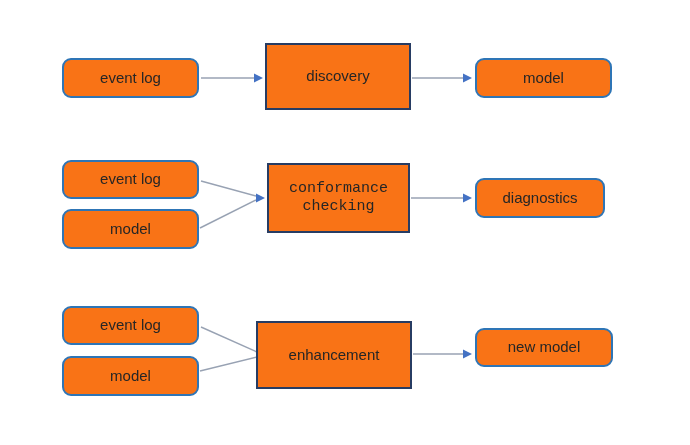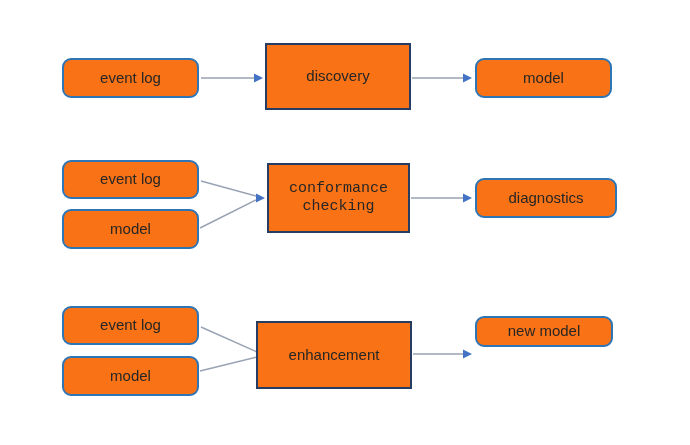--- a/index.html
+++ b/index.html
@@ -63,22 +63,22 @@
   <div class="node node-process" style="left:265px;top:43px;width:146px;height:67px;">
     <span class="proc-label">discovery</span>
   </div>
   <div class="node node-rounded" style="left:475px;top:58px;width:137px;height:40px;">model</div>
 
   <div class="node node-rounded" style="left:62px;top:160px;width:137px;height:39px;">event log</div>
   <div class="node node-rounded" style="left:62px;top:209px;width:137px;height:40px;">model</div>
   <div class="node node-process" style="left:267px;top:163px;width:143px;height:70px;font-family:Liberation Mono, monospace;">
     <span class="proc-label">conformance checking</span>
   </div>
-  <div class="node node-rounded" style="left:475px;top:178px;width:142px;height:40px;">diagnostics</div>
+  <div class="node node-rounded" style="left:475px;top:178px;width:130px;height:40px;">diagnostics</div>
 
   <div class="node node-rounded" style="left:62px;top:306px;width:137px;height:39px;">event log</div>
   <div class="node node-rounded" style="left:62px;top:356px;width:137px;height:40px;">model</div>
   <div class="node node-process" style="left:256px;top:321px;width:156px;height:68px;">
     <span class="proc-label">enhancement</span>
   </div>
-  <div class="node node-rounded" style="left:475px;top:316px;width:138px;height:31px;">new model</div>
+  <div class="node node-rounded" style="left:475px;top:328px;width:138px;height:39px;">new model</div>
 
 </div>
 
 </body></html>

